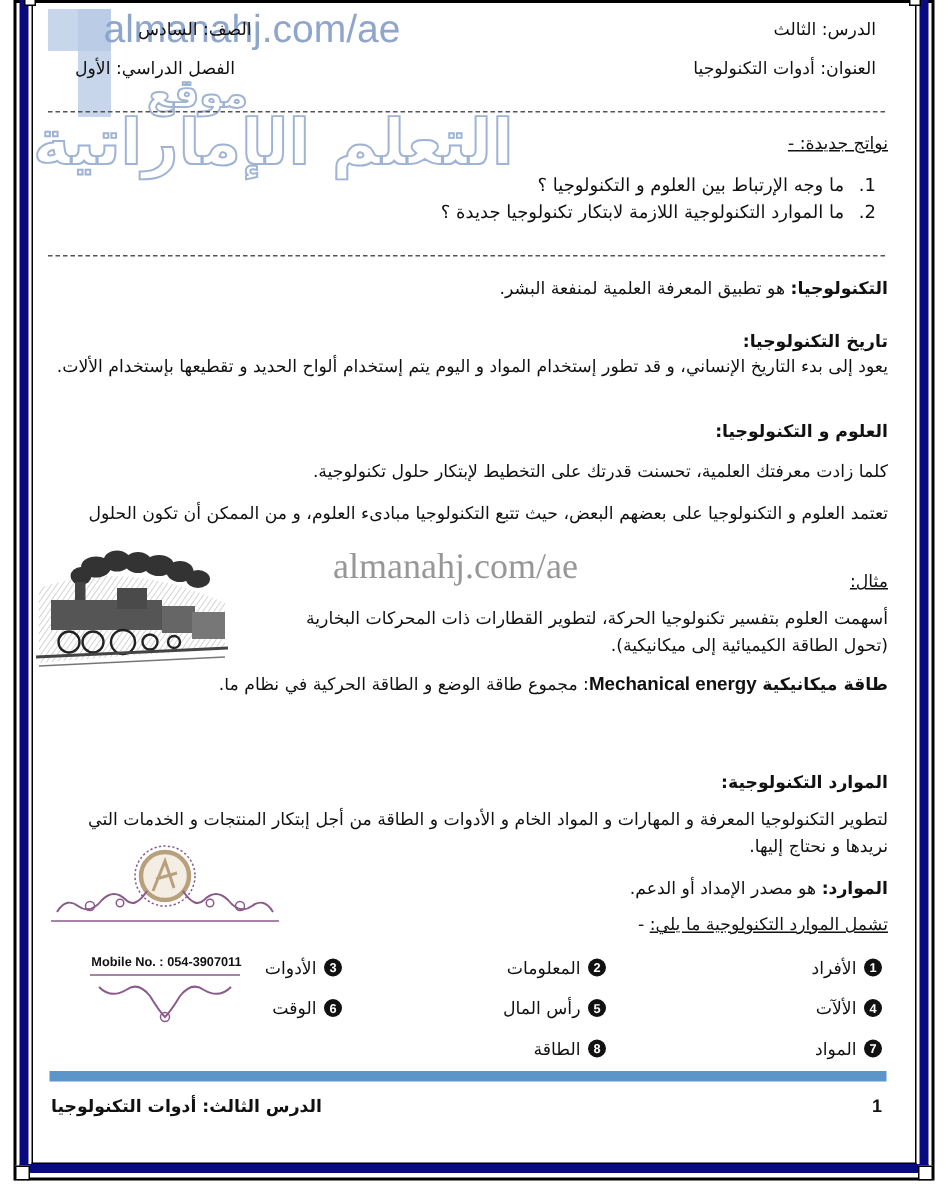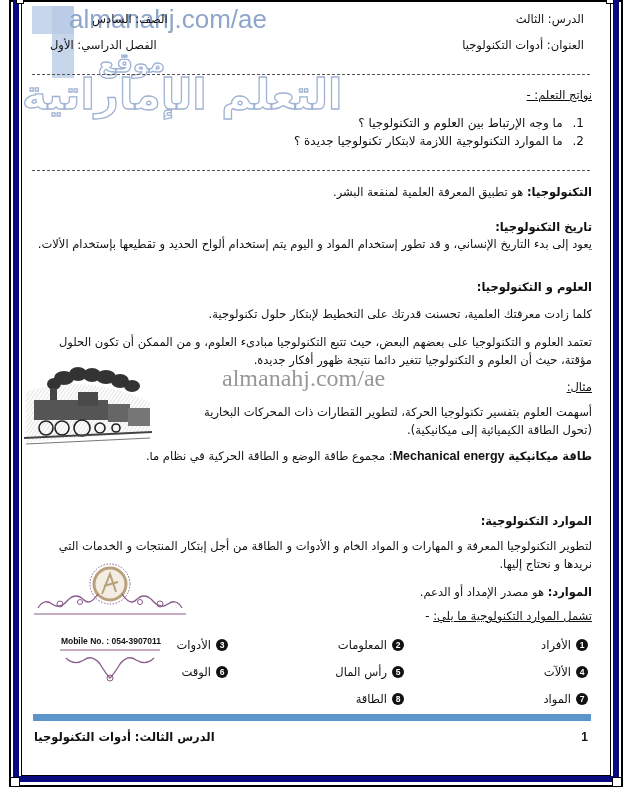--- a/index.html
+++ b/index.html
@@ -66,42 +66,41 @@
 <div class="wm-arabic" style="left:22px; top:70px;">التعلم الإماراتية</div>
 
 <div class="content">
 
   <div class="hdr-line" style="right:8px; top:12px;">الدرس: الثالث</div>
   <div class="hdr-line" style="left:60px; top:12px;">الصف: السادس</div>
   <div class="hdr-line" style="right:8px; top:38px;">العنوان: أدوات التكنولوجيا</div>
   <div class="hdr-line" style="left:18px; top:38px;">الفصل الدراسي: الأول</div>
   <div class="dash" style="top:74px;"></div>
 
-  <div class="section-title underline" style="top:88px; font-weight:normal;">نواتج التعلم: -</div>
+  <div class="section-title underline" style="top:88px; font-weight:normal;">نواتج جديدة: -</div>
   <div class="list-q" style="right:8px; top:116px;">
     <span>1.</span>
     <span style="margin-right:6px;">ما وجه الإرتباط بين العلوم و التكنولوجيا ؟</span>
   </div>
   <div class="list-q" style="right:8px; top:134px;">
     <span>2.</span>
     <span style="margin-right:6px;margin-left:48px;">ما الموارد التكنولوجية اللازمة لابتكار تكنولوجيا جديدة ؟</span>
   </div>
   <div class="dash" style="top:170px;"></div>
 
   <div class="para" style="top:184px;">
     <span class="bold">التكنولوجيا:</span><span> هو تطبيق المعرفة العلمية لمنفعة البشر.</span>
   </div>
 
   <div class="section-title" style="top:220px;">تاريخ التكنولوجيا:</div>
   <div class="para" style="top:236px;">يعود إلى بدء التاريخ الإنساني، و قد تطور إستخدام المواد و اليوم يتم إستخدام ألواح الحديد و تقطيعها بإستخدام الألات.</div>
 
   <div class="section-title" style="top:280px;">العلوم و التكنولوجيا:</div>
   <div class="para" style="top:306px;">كلما زادت معرفتك العلمية، تحسنت قدرتك على التخطيط لإبتكار حلول تكنولوجية.</div>
   <div class="para" style="top:334px;">تعتمد العلوم و التكنولوجيا على بعضهم البعض، حيث تتبع التكنولوجيا مبادىء العلوم، و من الممكن أن تكون الحلول</div>
-  <div class="para" style="top:352px;">مؤقتة، حيث أن العلوم و التكنولوجيا تتغير دائما نتيجة ظهور أفكار جديدة.</div>
 
   <div class="section-title underline" style="top:380px; font-weight:normal;">مثال:</div>
   <div class="para" style="top:404px;">أسهمت العلوم بتفسير تكنولوجيا الحركة، لتطوير القطارات ذات المحركات البخارية</div>
   <div class="para" style="top:422px;">(تحول الطاقة الكيميائية إلى ميكانيكية).</div>
   <div class="para" style="top:448px;">
     <span class="bold">طاقة ميكانيكية</span>
     <span class="bold" style="font-family:'Liberation Sans',sans-serif; font-size:12.5px;">Mechanical energy</span><span>: مجموع طاقة الوضع و الطاقة الحركية في نظام ما.</span>
   </div>
 
   <div class="section-title" style="top:514px;">الموارد التكنولوجية:</div>

